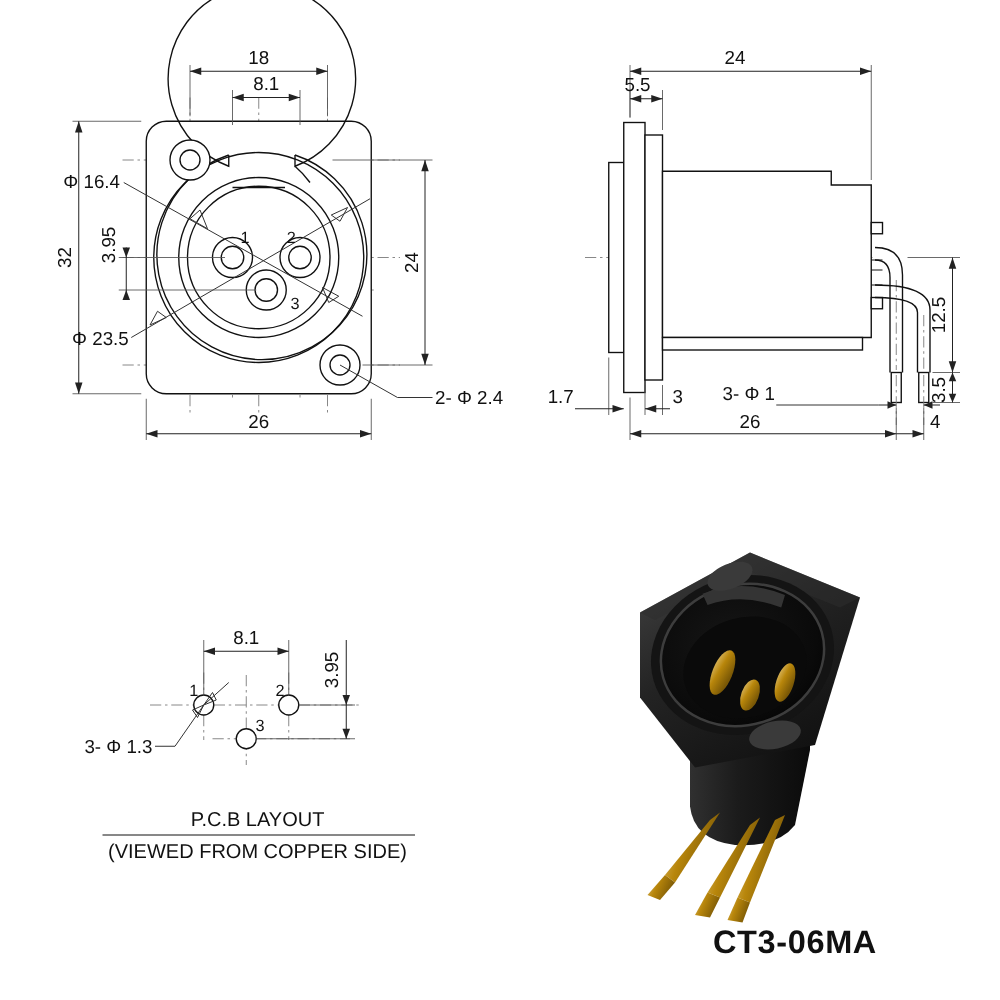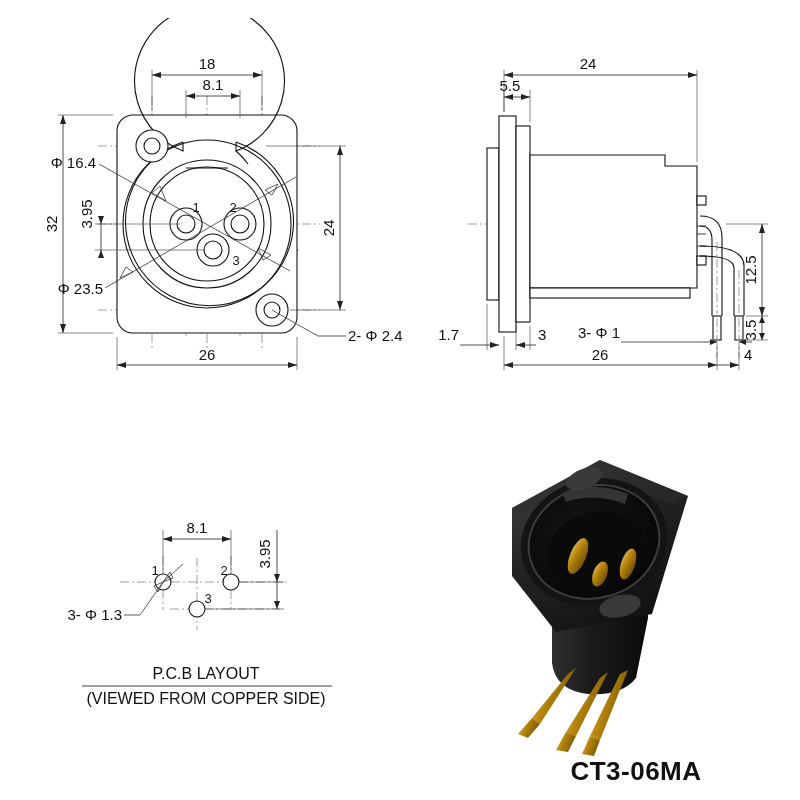--- a/index.html
+++ b/index.html
@@ -9,21 +9,21 @@
   }
   body {
     width: 800px;
     height: 800px;
     position: relative;
     font-family: "Liberation Sans", sans-serif;
     overflow: hidden;
   }
   #sheet {
     position: absolute;
-    left: 0; top: 18px;
+    left: 0; top: 0;
     width: 800px;
     height: 736px;
   }
   .svg-root {
     position: absolute;
     left: 0; top: 0;
     width: 800px;
     height: 800px;
   }
   text {

